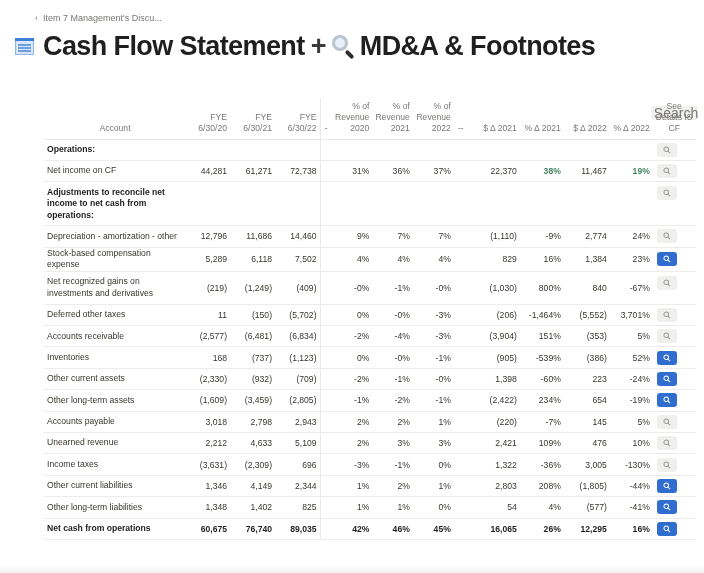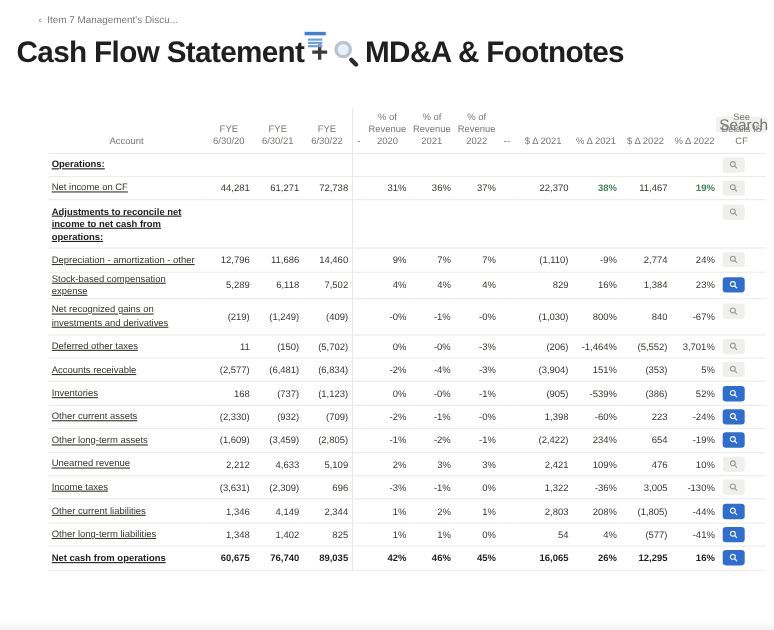--- a/index.html
+++ b/index.html
@@ -2,39 +2,39 @@
 <html><head>
 <meta charset="utf-8">
 <style>
   * { box-sizing: border-box; margin: 0; padding: 0; }
   html, body { width: 704px; height: 573px; overflow: hidden; background: #ffffff; }
   body { font-family: "Liberation Sans", "DejaVu Sans", sans-serif; color: #37352f; position: relative; }
 
   .breadcrumb { position: absolute; left: 35px; top: 13px; font-size: 9px; color: #787774; display: flex; align-items: center; gap: 5px; }
   .breadcrumb .chev { font-size: 9px; color: #787774; }
 
-  .title-row { position: absolute; left: 15px; top: 29px; display: flex; align-items: center; height: 34px; flex-direction: column; }
+  .title-row { position: absolute; left: 15px; top: 29px; display: flex; align-items: center; height: 34px; }
   .title-icon { width: 19px; height: 17px; margin-right: 9px; position: relative; }
   .title-icon .frame { position: absolute; inset: 0; background: #d6e6fb; border: 1px solid #8fb6ea; }
   .title-icon .bar-top { position: absolute; left: 0; right: 0; top: 0; height: 3px; background: #3f7fd6; }
   .title-icon .line { position: absolute; left: 3px; right: 3px; height: 2px; background: #6d9fe2; }
   .title-text { font-size: 27px; font-weight: 700; color: #1f1f1f; letter-spacing: -0.6px; white-space: nowrap; display: flex; align-items: center; }
   .title-text .plus { font-weight: 700; margin: 0 4px 0 6px; color: #3a3a3a; }
   .title-text .mag { display: inline-block; width: 26px; height: 26px; position: relative; margin-right: 4px; }
   .mag .lens { position: absolute; left: 2px; top: 2px; width: 16px; height: 16px; border-radius: 50%; border: 3px solid #b9c4cf; background: #e8f1fa; }
   .mag .handle { position: absolute; left: 16px; top: 16px; width: 10px; height: 4px; background: #2c2c2c; transform: rotate(45deg); transform-origin: left center; border-radius: 2px; }
 
   .search-btn { position: absolute; left: 651px; top: 82px; width: 47px; height: 14px; background: #f1f1ef; border-radius: 3px; font-size: 14px; color: #787774; display: flex; align-items: center; justify-content: center; gap: 3px; margin-top: 24px; }
 
   table { position: absolute; left: 44px; top: 98px; border-collapse: collapse; font-size: 8.6px; table-layout: fixed; }
   th, td { height: 21.4px; padding: 0 3px; white-space: nowrap; }
-  th { font-weight: 400; color: #787774; vertical-align: bottom; line-height: 11px; padding-bottom: 5px; height: 41px; border-bottom: 1px solid #e9e9e7; }
+  th { font-weight: 400; color: #787774; vertical-align: bottom; text-align: right; line-height: 11px; padding-bottom: 5px; height: 41px; border-bottom: 1px solid #e9e9e7; }
   th.left { text-align: center; }
   td { border-bottom: 1px solid #ececea; text-align: right; color: #37352f; vertical-align: middle; }
-  td.acct { text-align: left; white-space: normal; line-height: 11.5px; padding-left: 3px; text-decoration: underline; }
+  td.acct { text-align: left; white-space: normal; line-height: 11.5px; padding-left: 3px; }
   td.bold, .bold { font-weight: 700; color: #1f1f1f; }
   tr.tall td { height: 33px; }
   tr.taller td { height: 44px; vertical-align: middle; }
   tr.taller td.iconcell, tr.tall td.iconcell { vertical-align: top; padding-top: 4px; }
   .divider { border-right: 1px solid #e9e9e7; }
   .green { color: #448361; font-weight: 700; }
   .iconcell { text-align: left; padding-left: 4px; }
   .sbtn { display: inline-flex; align-items: center; justify-content: center; width: 20px; height: 14px; border-radius: 3px; background: #efefed; }
   .sbtn.blue { background: #2f6ecf; }
   .sbtn svg { width: 8px; height: 8px; }
@@ -336,20 +336,41 @@
         <td class="">654</td>
         <td class="">-19%</td>
         <td class="iconcell"><span class="sbtn blue">
             <svg viewBox="0 0 10 10">
               <circle cx="4" cy="4" r="2.8" fill="none" stroke="#ffffff" stroke-width="1.3"></circle>
               <line x1="6" y1="6" x2="8.8" y2="8.8" stroke="#ffffff" stroke-width="1.3"></line>
             </svg>
           </span></td>
       </tr>
       <tr>
+        <td class="acct">Accounts payable</td>
+        <td class="">3,018</td>
+        <td class="">2,798</td>
+        <td class="divider">2,943</td>
+        <td></td>
+        <td class="">2%</td>
+        <td class="">2%</td>
+        <td class="">1%</td>
+        <td></td>
+        <td class="">(220)</td>
+        <td class="">-7%</td>
+        <td class="">145</td>
+        <td class="">5%</td>
+        <td class="iconcell"><span class="sbtn">
+            <svg viewBox="0 0 10 10">
+              <circle cx="4" cy="4" r="2.8" fill="none" stroke="#9b9a97" stroke-width="1.3"></circle>
+              <line x1="6" y1="6" x2="8.8" y2="8.8" stroke="#9b9a97" stroke-width="1.3"></line>
+            </svg>
+          </span></td>
+      </tr>
+      <tr>
         <td class="acct">Unearned revenue</td>
         <td class="">2,212</td>
         <td class="">4,633</td>
         <td class="divider">5,109</td>
         <td></td>
         <td class="">2%</td>
         <td class="">3%</td>
         <td class="">3%</td>
         <td></td>
         <td class="">2,421</td>

